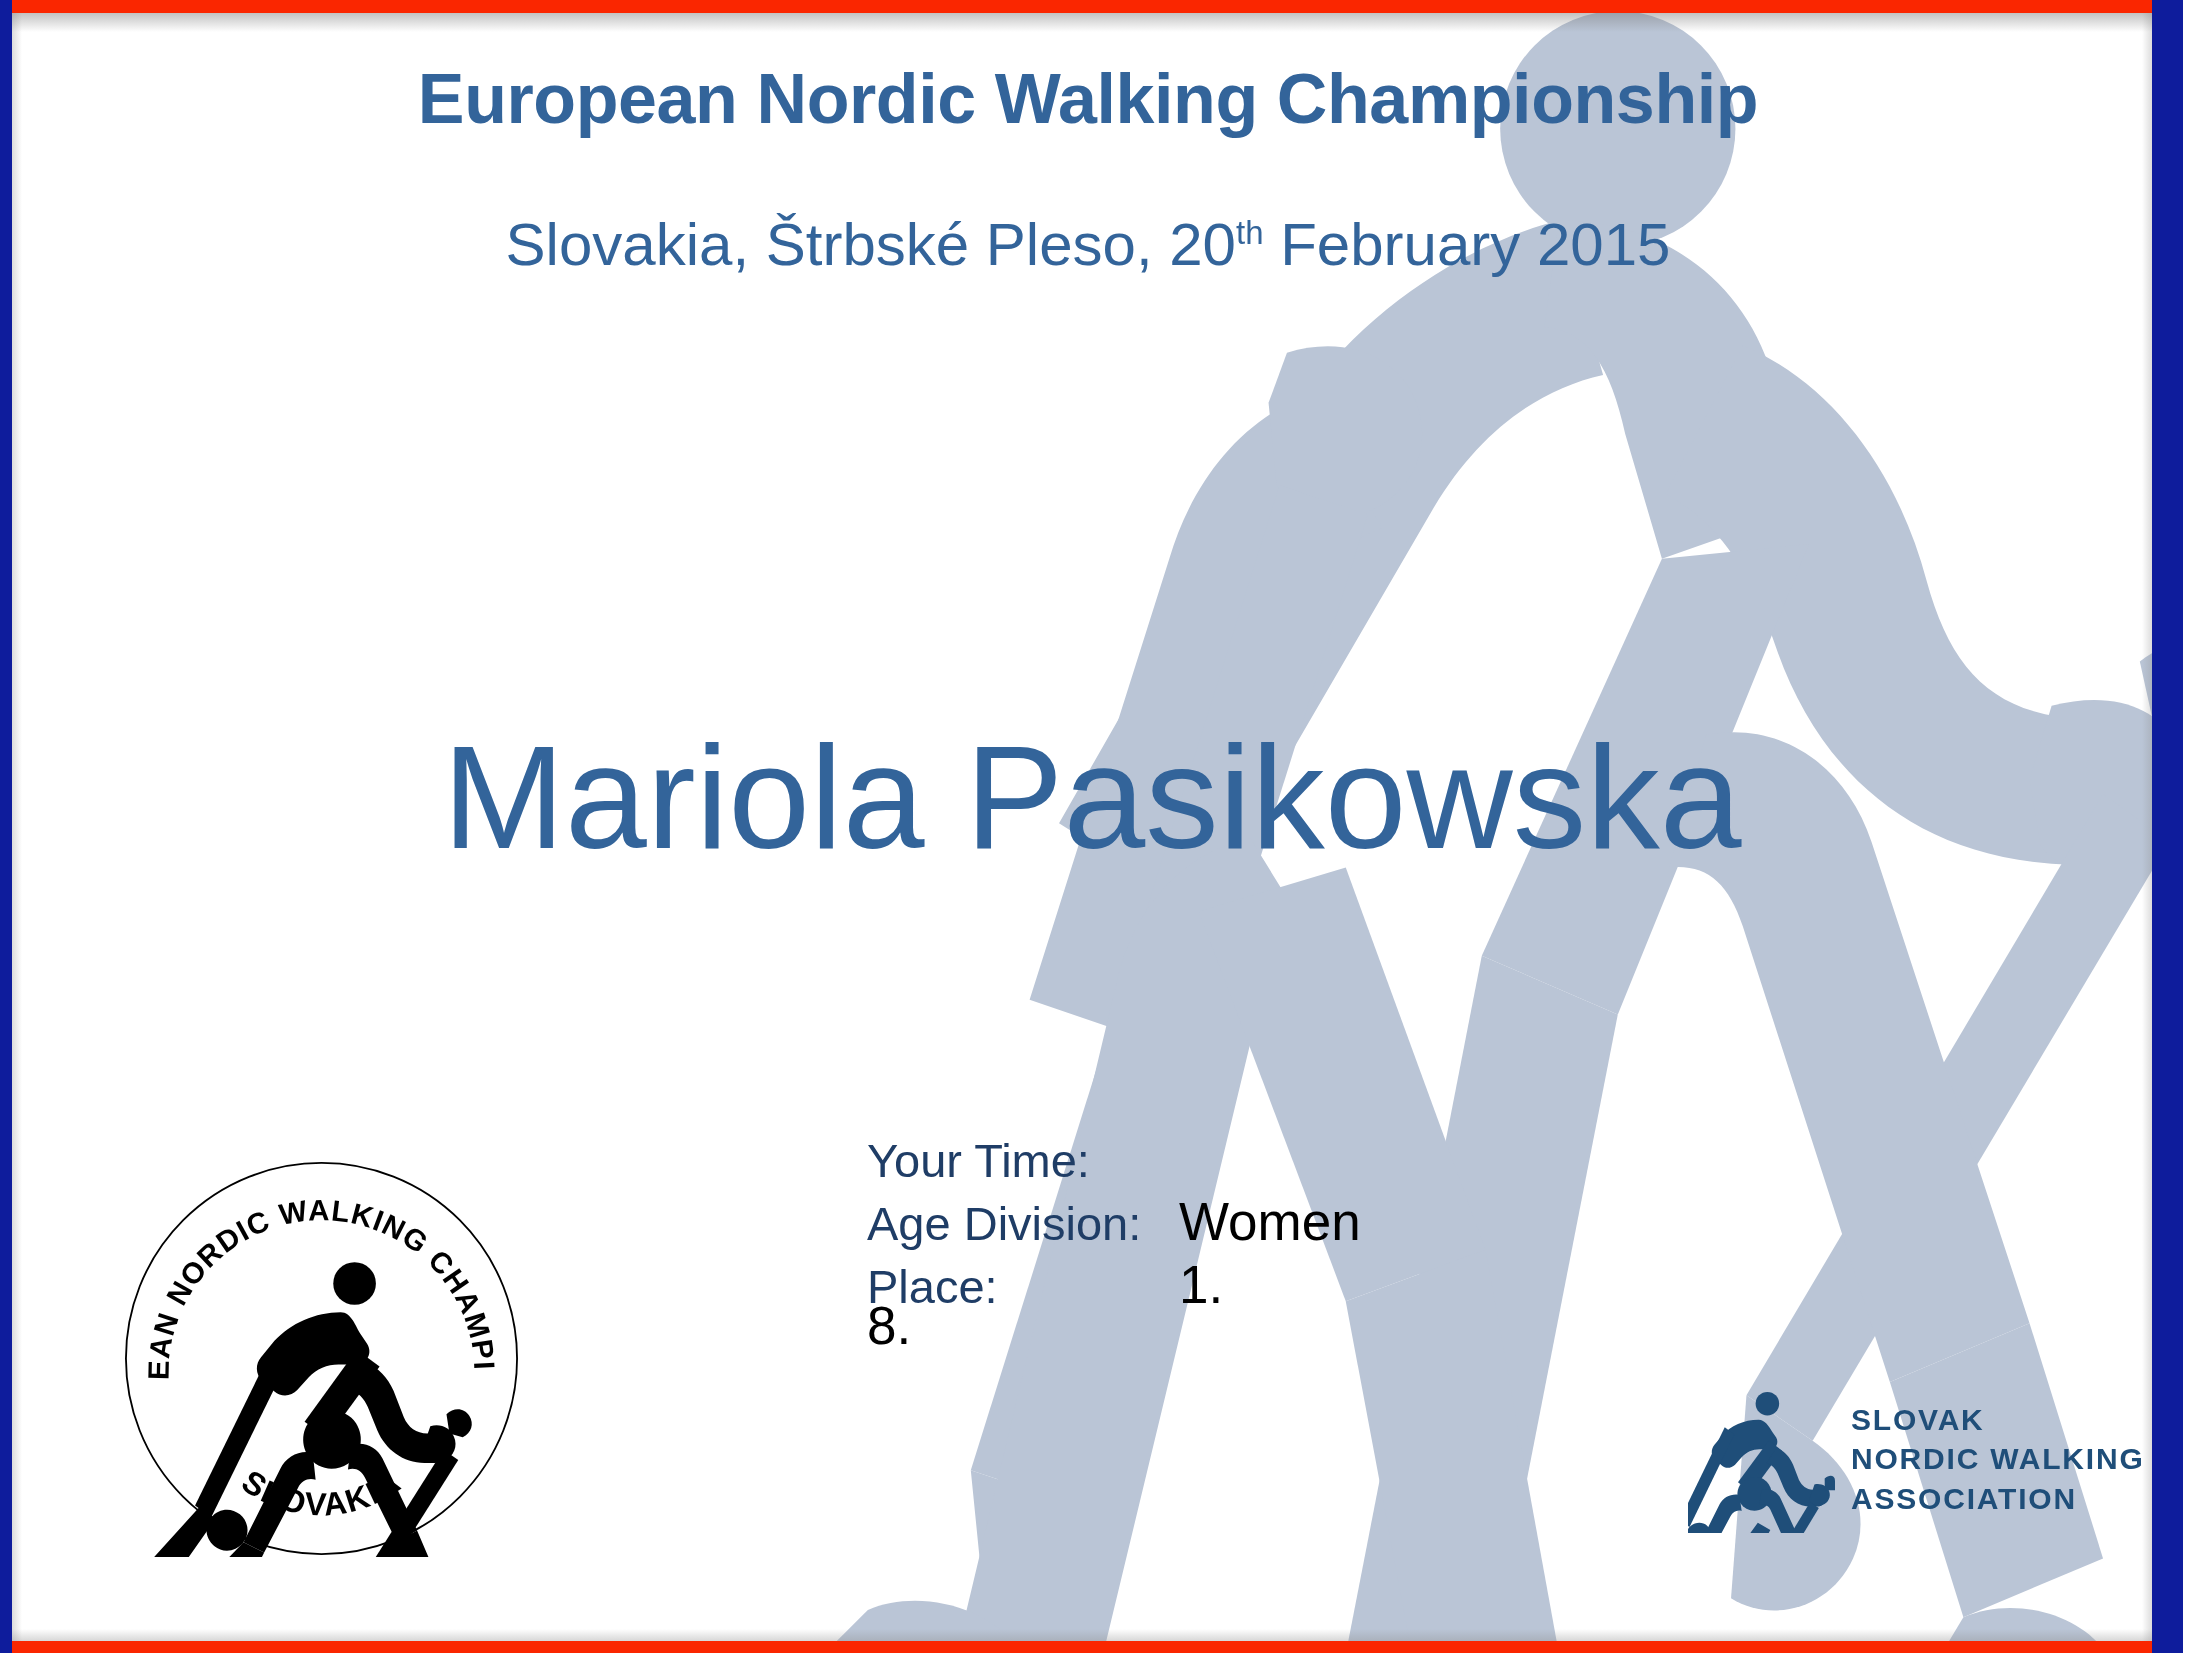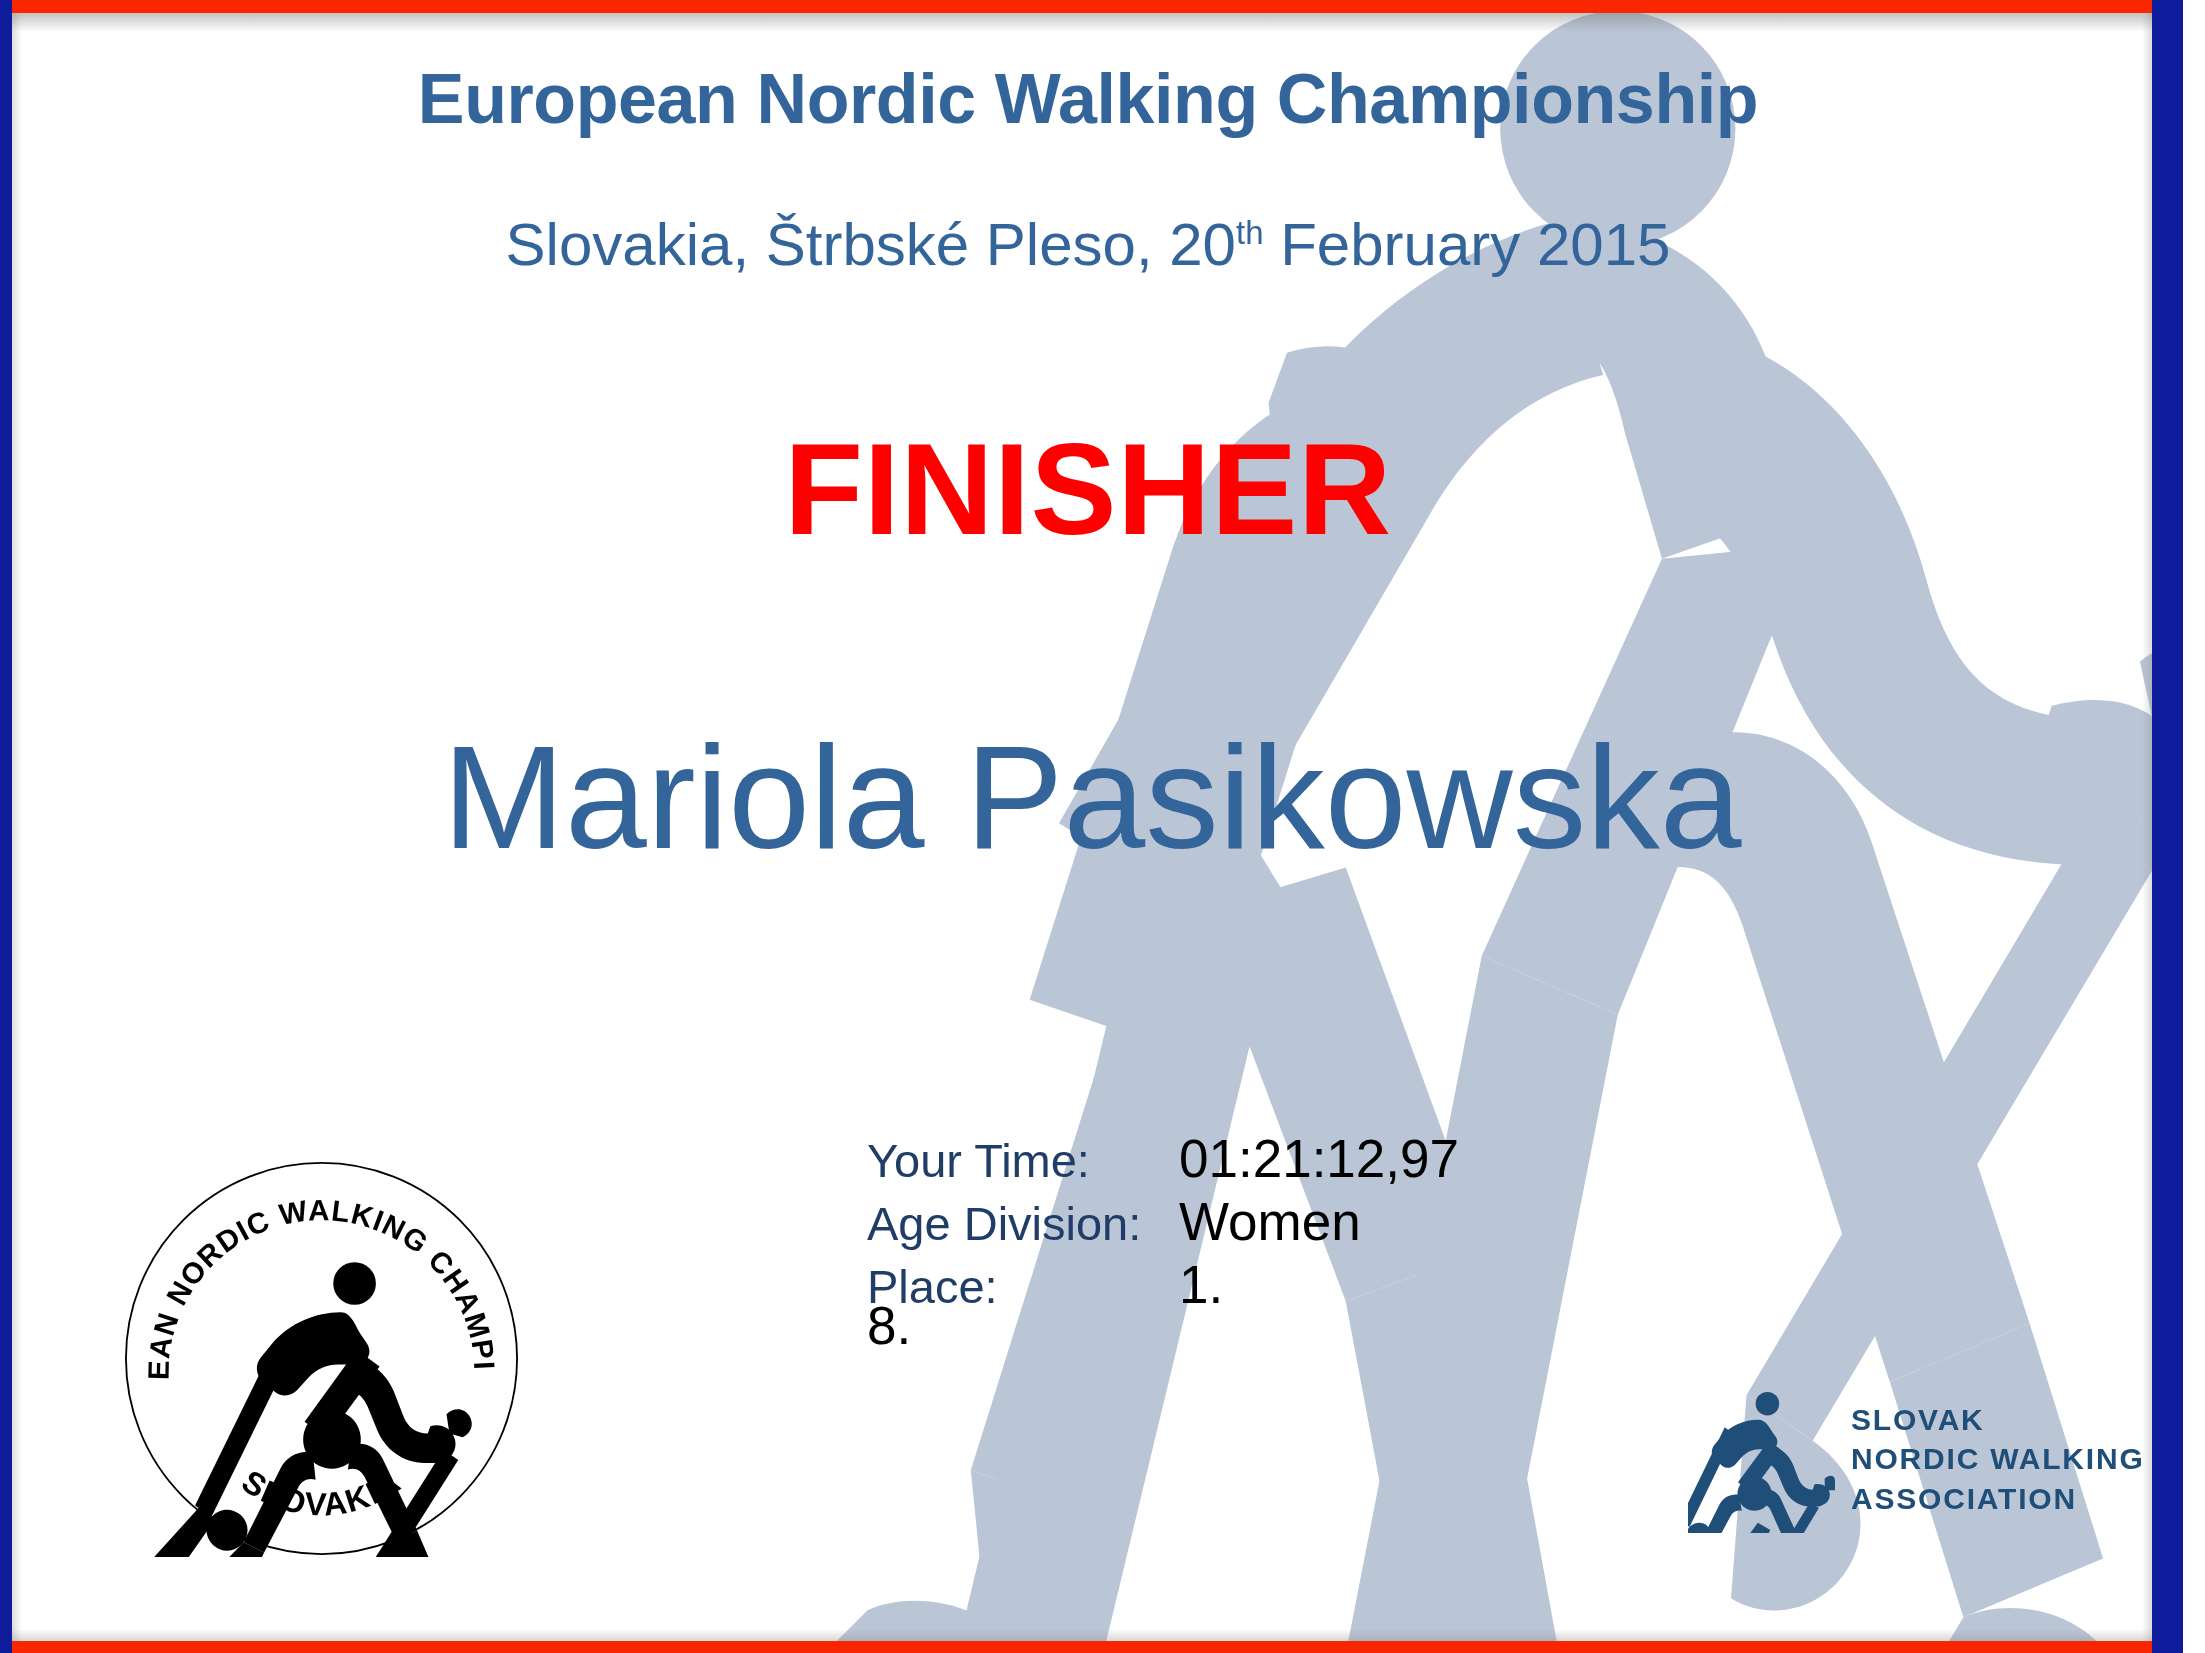--- a/index.html
+++ b/index.html
@@ -293,28 +293,26 @@
   <div class="border-bottom"></div>
   <div class="border-left-shadow"></div>
   <div class="border-left"></div>
   <div class="border-right-shadow"></div>
   <div class="border-right"></div>
 
   <div class="title">European Nordic Walking Championship</div>
 
   <div class="subtitle"><span>Slovakia, Štrbské Pleso, 20</span><sup>th</sup><span> February 2015</span></div>
 
-  <div class="finisher">FINISHER</div>
 
   <div class="athlete-name">Mariola Pasikowska</div>
 
   <div class="results">
     <div class="results-row">
       <div class="results-label">Your Time:</div>
-      <div class="results-value">01:21:12,97</div>
     </div>
     <div class="results-row">
       <div class="results-label">Age Division:</div>
       <div class="results-value">Women</div>
     </div>
     <div class="results-row">
       <div class="results-label">Place:</div>
       <div class="results-value">1.</div>
     </div>
     <div class="results-row">

